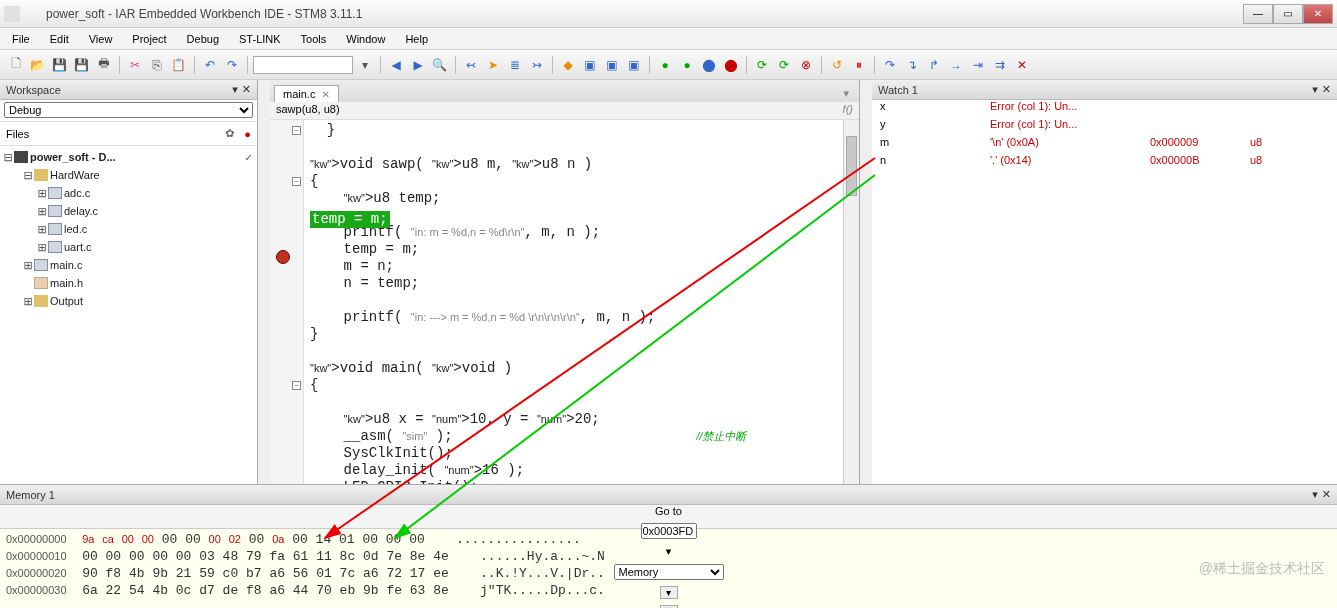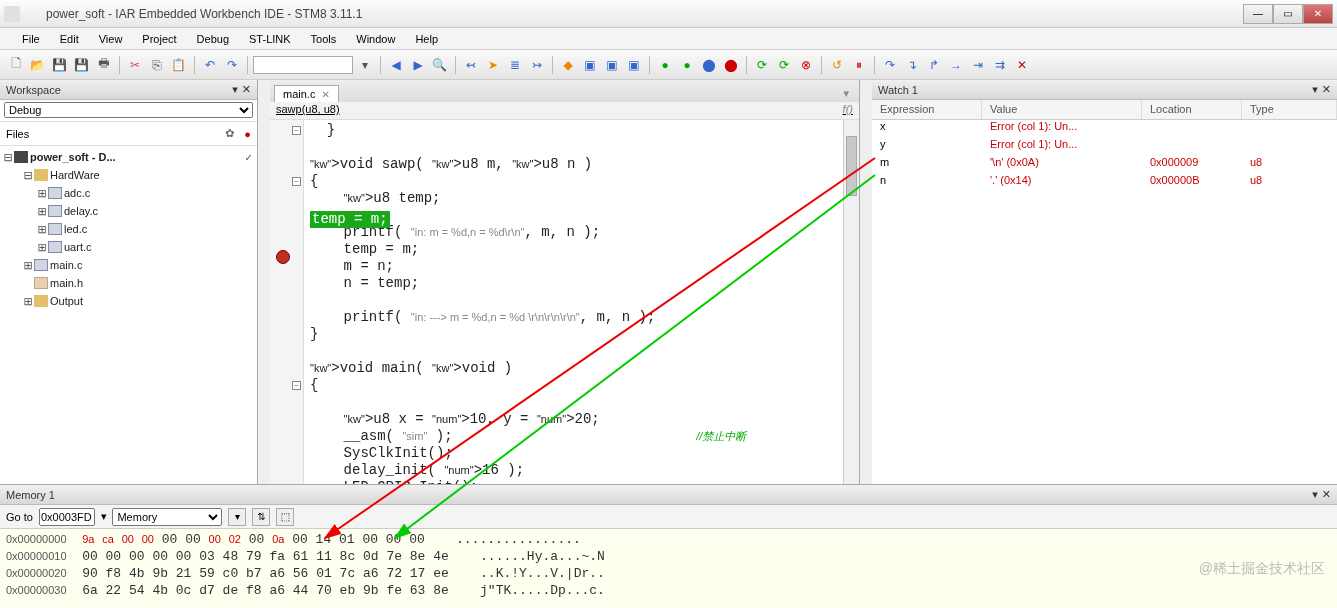--- a/index.html
+++ b/index.html
@@ -3,21 +3,21 @@
 <meta charset="utf-8">
 <style>
 * { box-sizing: border-box; margin: 0; padding: 0; font-family: Tahoma, sans-serif; font-size: 11px; }
 body { width: 1337px; height: 608px; background: #efefef; overflow: hidden; position: relative; }
 .title-bar { height: 28px; background: linear-gradient(#fdfdfd,#e8e8e8); display: flex; align-items: center; padding: 0 4px; border-bottom: 1px solid #ccc; }
 .title-bar .icon { width: 16px; height: 16px; background: #e0e0e0; margin-right: 6px; }
 .title-bar .title { font-size: 12px; color: #444; flex: 1; margin-left: 20px; }
 .win-btns { display: flex; gap: 0; }
 .win-btn { width: 30px; height: 20px; background: linear-gradient(#f5f5f5,#ddd); border: 1px solid #aaa; display: flex; align-items: center; justify-content: center; font-size: 10px; }
 .win-btn.close { background: linear-gradient(#d77,#b44); color: #fff; }
-.menu-bar { height: 22px; background: #f4f4f4; display: flex; align-items: center; padding: 0 12px; border-bottom: 1px solid #d0d0d0; }
+.menu-bar { height: 22px; background: #f4f4f4; display: flex; align-items: center; padding: 0 2px; border-bottom: 1px solid #d0d0d0; }
 .menu-bar span { padding: 3px 10px; cursor: default; }
 .toolbar { height: 30px; background: linear-gradient(#fafafa,#e5e5e5); display: flex; align-items: center; padding: 0 6px; gap: 2px; border-bottom: 1px solid #ccc; }
 .tb-btn { width: 20px; height: 20px; border-radius: 3px; display: flex; align-items: center; justify-content: center; font-size: 12px; }
 .tb-sep { width: 1px; height: 18px; background: #bbb; margin: 0 3px; }
 .main-area { display: flex; height: 404px; gap: 12px; }
 .workspace { width: 258px; background: #fff; border-right: 1px solid #aaa; display: flex; flex-direction: column; }
 .panel-header { height: 20px; background: linear-gradient(#f0f0f0,#d8d8d8); display: flex; align-items: center; padding: 0 6px; border-bottom: 1px solid #bbb; font-size: 11px; color: #333; }
 .panel-header .sp { margin-left: auto; display: flex; gap: 4px; }
 .dbg-sel { height: 22px; padding: 2px 4px; border-bottom: 1px solid #ddd; }
 .dbg-sel select { width: 100%; font-size: 11px; }
@@ -35,21 +35,21 @@
 .ic.filh { background: #e8d0b0; border: 1px solid #ba8; }
 .tree-row .nm { white-space: nowrap; }
 .tree-row .ck { margin-left: auto; color: #555; font-size: 10px; }
 .ws-tab { height: 22px; background: linear-gradient(#f8f8f8,#e5e5e5); border-top: 1px solid #ccc; display: flex; align-items: end; padding: 0 4px; }
 .ws-tab span { background: #fff; border: 1px solid #bbb; border-bottom: none; padding: 2px 10px; font-size: 11px; }
 .editor-area { width: 590px; background: #fff; border-right: 1px solid #aaa; display: flex; flex-direction: column; position: relative; }
 .ed-tab-bar { height: 22px; background: linear-gradient(#eee,#ddd); display: flex; align-items: end; padding: 0 4px; }
 .ed-tab { background: #fff; border: 1px solid #aaa; border-bottom: none; padding: 2px 8px; font-size: 11px; display: flex; align-items: center; gap: 6px; }
 .ed-tab .x { color: #888; font-size: 10px; }
 .ed-tab-bar .rdots { margin-left: auto; color: #888; padding: 2px 6px; }
-.ed-sig { height: 18px; background: #f2f2f2; border-bottom: 1px solid #ddd; padding: 1px 6px; font-family: 'Courier New', monospace; font-size: 12px; display: flex; text-decoration: underline; }
+.ed-sig { height: 18px; background: #f2f2f2; border-bottom: 1px solid #ddd; padding: 1px 6px; font-family: 'Courier New', monospace; font-size: 12px; display: flex; }
 .ed-sig .fn { margin-left: auto; font-style: italic; color: #888; }
 .code-gutter { display: flex; flex: 1; overflow: hidden; }
 .gutter { width: 34px; background: #f4f4f4; border-right: 1px solid #ddd; position: relative; }
 .bp { position: absolute; left: 6px; width: 14px; height: 14px; border-radius: 50%; background: #c03020; border: 1px solid #700; }
 .fold { position: absolute; left: 22px; width: 9px; height: 9px; border: 1px solid #888; background: #fff; font-size: 8px; line-height: 7px; text-align: center; color: #666; }
 .code { flex: 1; font-family: 'Courier New', monospace; font-size: 14px; line-height: 17px; padding: 2px 0 2px 6px; white-space: pre; color: #222; position: relative; overflow: hidden; }
 .code .str { color: #888; }
 .code .cm { color: #0a0; font-style: italic; }
 .hl-line { position: absolute; left: 40px; top: 131px; background: #18a818; color: #fff; padding: 0 2px; font-family: 'Courier New', monospace; font-size: 14px; line-height: 17px; }
 .vscroll { position: absolute; right: 0; top: 40px; bottom: 0; width: 16px; background: #f0f0f0; border-left: 1px solid #ccc; }
@@ -59,21 +59,21 @@
 .watch-hdr-row div { padding: 3px 8px; border-right: 1px solid #ddd; color: #555; }
 .wh-e { width: 110px; } .wh-v { width: 160px; } .wh-l { width: 100px; } .wh-t { flex: 1; }
 .watch-body { flex: 1; font-family: 'Courier New', monospace; font-size: 13px; }
 .watch-row { display: flex; height: 18px; padding: 0 8px; }
 .watch-row .c1 { width: 110px; color: #000; }
 .watch-row .c2 { width: 160px; color: #c00; }
 .watch-row .c3 { width: 100px; color: #c00; }
 .watch-row .c4 { color: #c00; }
 .watch-row.click .c1 { color: #aaa; }
 .mem-panel { height: 124px; background: #fffff0; border-top: 1px solid #aaa; display: flex; flex-direction: column; }
-.mem-ctl { height: 24px; background: #f4f4f4; display: flex; align-items: center; gap: 6px; padding: 0 6px; border-bottom: 1px solid #ccc; }
+.mem-ctl { height: 24px; background: #f4f4f4; display: flex; align-items: center; gap: 6px; padding: 0 6px; border-bottom: 1px solid #ccc; flex-direction: column; }
 .mem-ctl input, .mem-ctl select { font-size: 11px; height: 18px; }
 .mem-ctl input { width: 56px; }
 .mem-ctl select { width: 110px; }
 .mem-ctl .sb { width: 18px; height: 18px; border: 1px solid #aaa; background: #eee; display: flex; align-items: center; justify-content: center; font-size: 10px; }
 .mem-body { flex: 1; font-family: 'Courier New', monospace; font-size: 13px; line-height: 16px; padding: 2px 6px; white-space: pre; color: #333; overflow: hidden; }
 .mem-body .addr { color: #555; }
 .mem-body .red { color: #c00; margin-top: 22px; }
 .overlay-lines { position: absolute; left: 0; top: 0; pointer-events: none; }
 .watermark { position: absolute; right: 12px; bottom: 30px; color: #bbb; font-size: 14px; }
 </style>
@@ -281,26 +281,20 @@
   </div>
 
   <div class="watch">
     <div class="panel-header">
       <span>Watch 1</span>
       <span class="sp">
           <span>▾</span>
           <span>✕</span>
         </span>
     </div>
-    <div class="watch-hdr-row">
-      <div class="wh-e">Expression</div>
-      <div class="wh-v">Value</div>
-      <div class="wh-l">Location</div>
-      <div class="wh-t">Type</div>
-    </div>
     <div class="watch-body" id="watch-body">
         <div class="watch-row">
           <span class="c1">x</span>
           <span class="c2">Error (col 1): Un...</span>
           <span class="c3"></span>
           <span class="c4"></span>
         </div>
         <div class="watch-row">
           <span class="c1">y</span>
           <span class="c2">Error (col 1): Un...</span>

